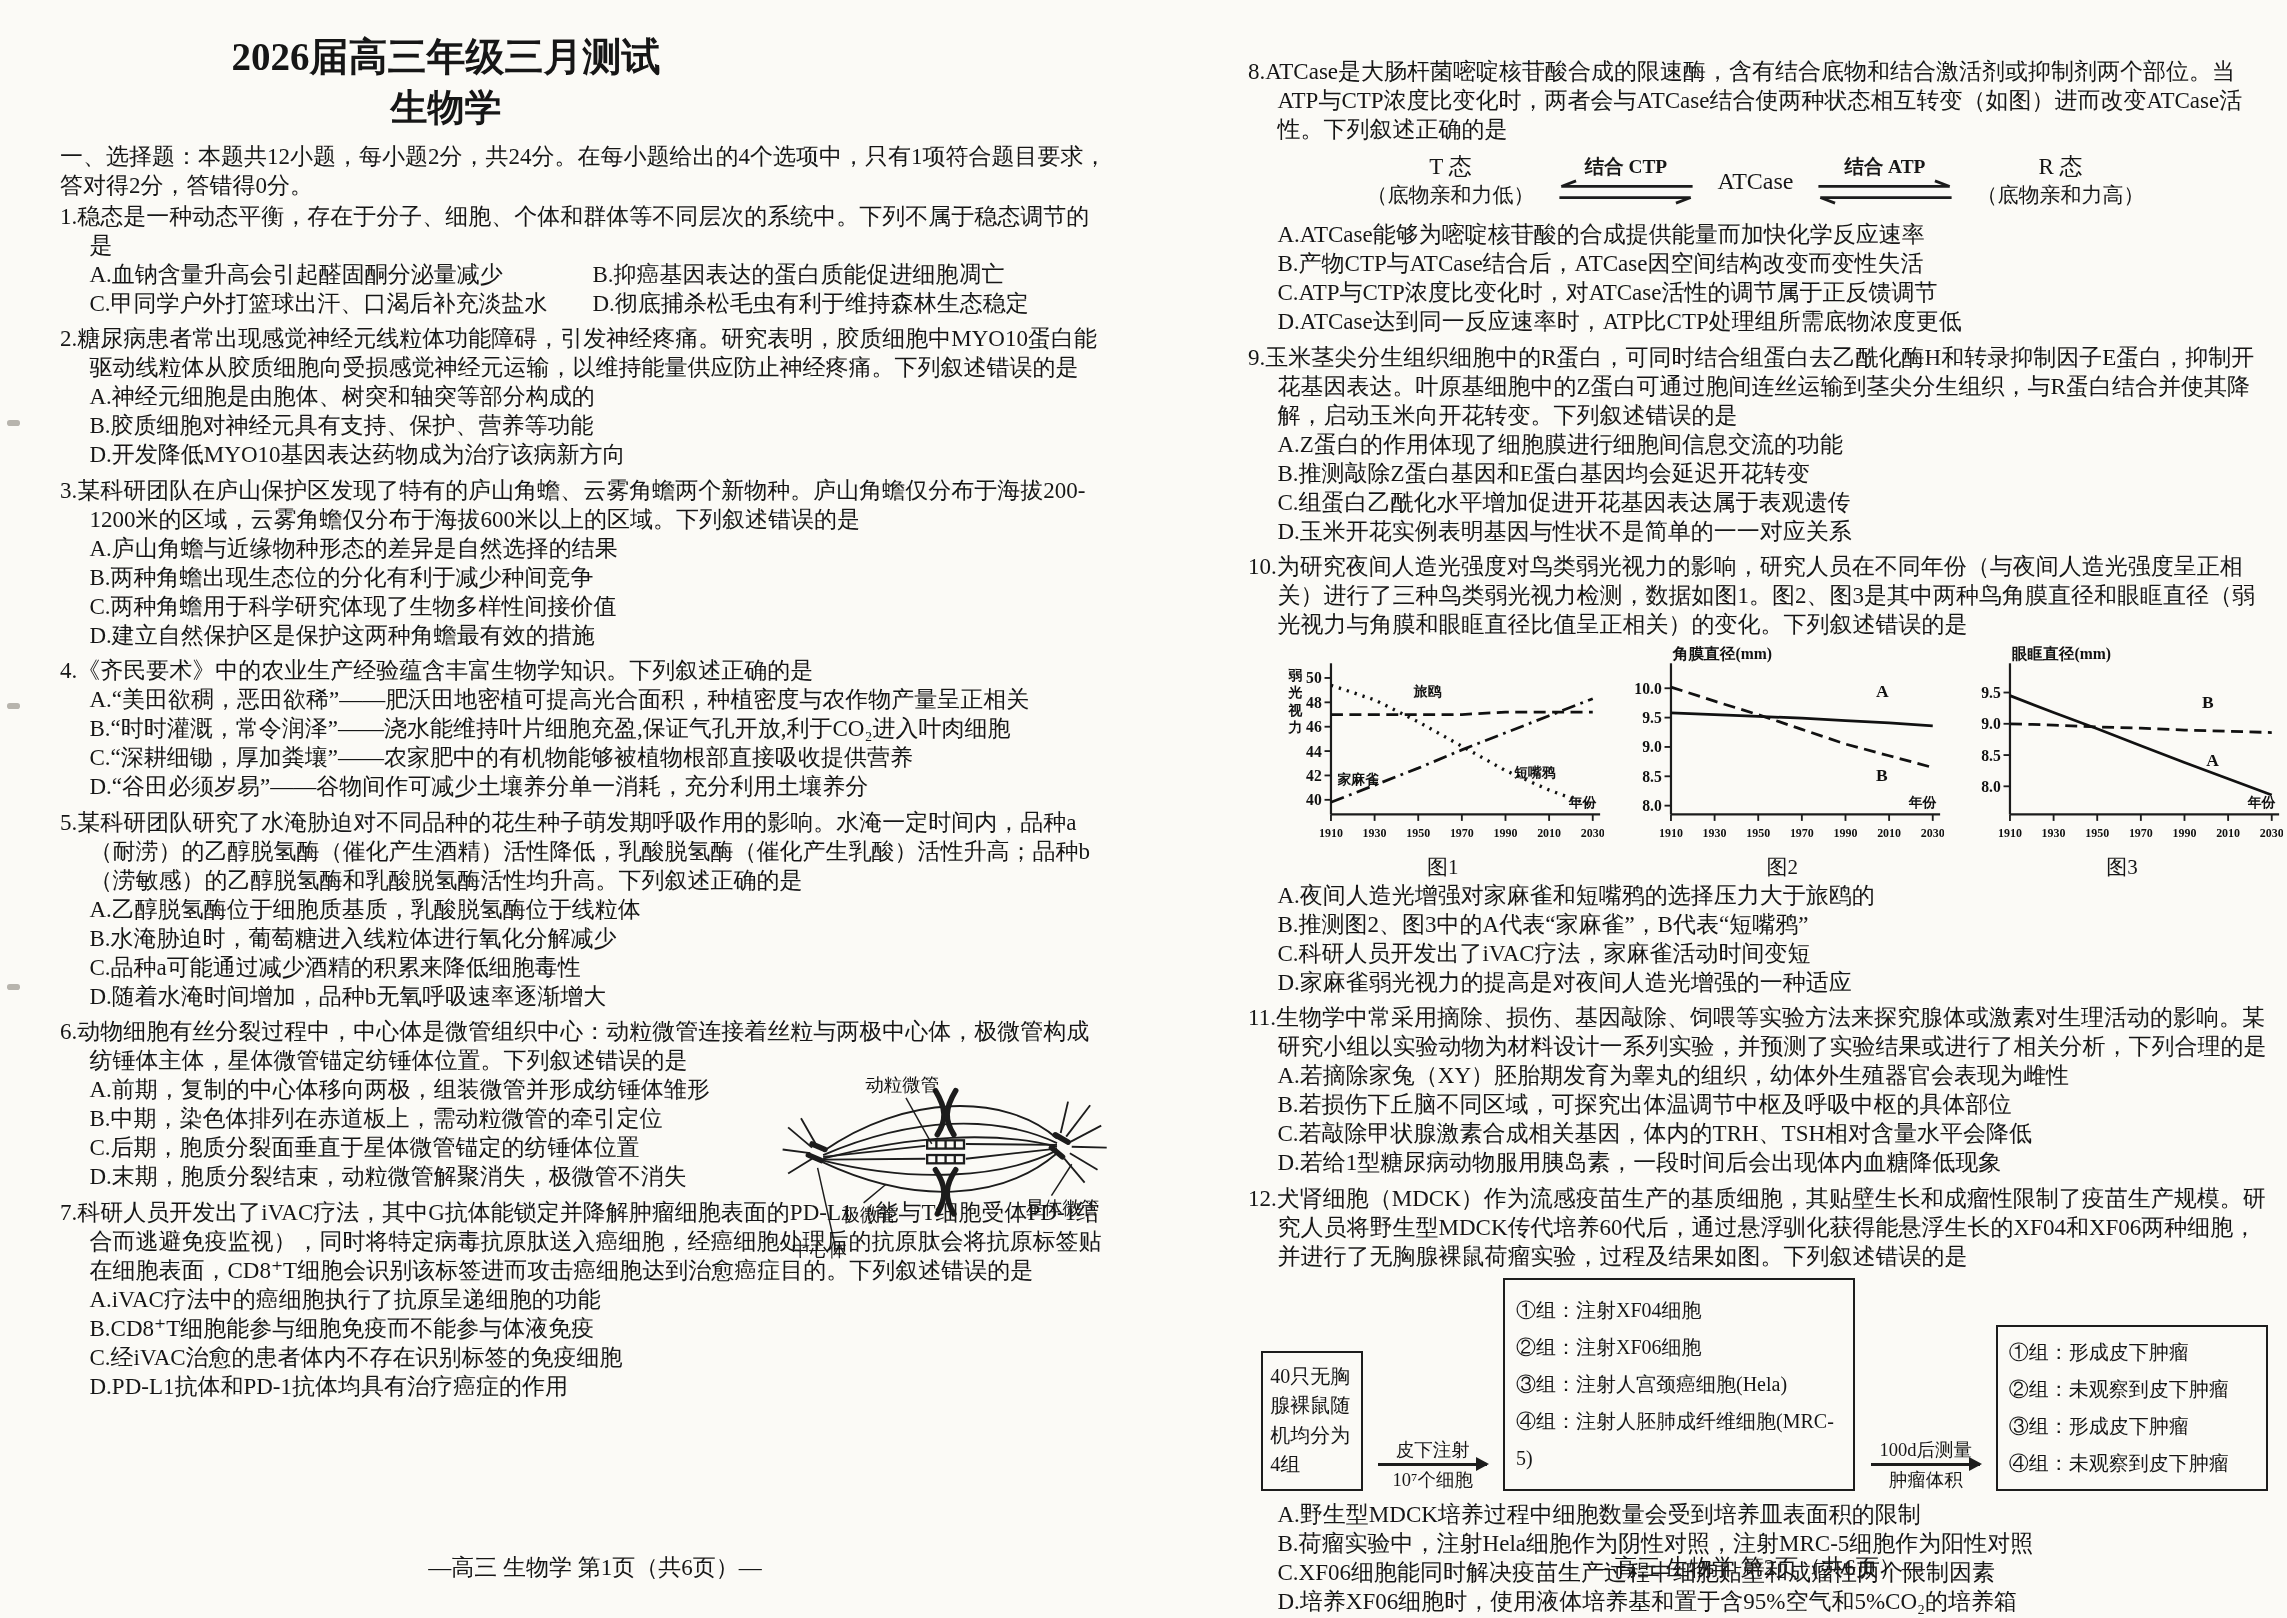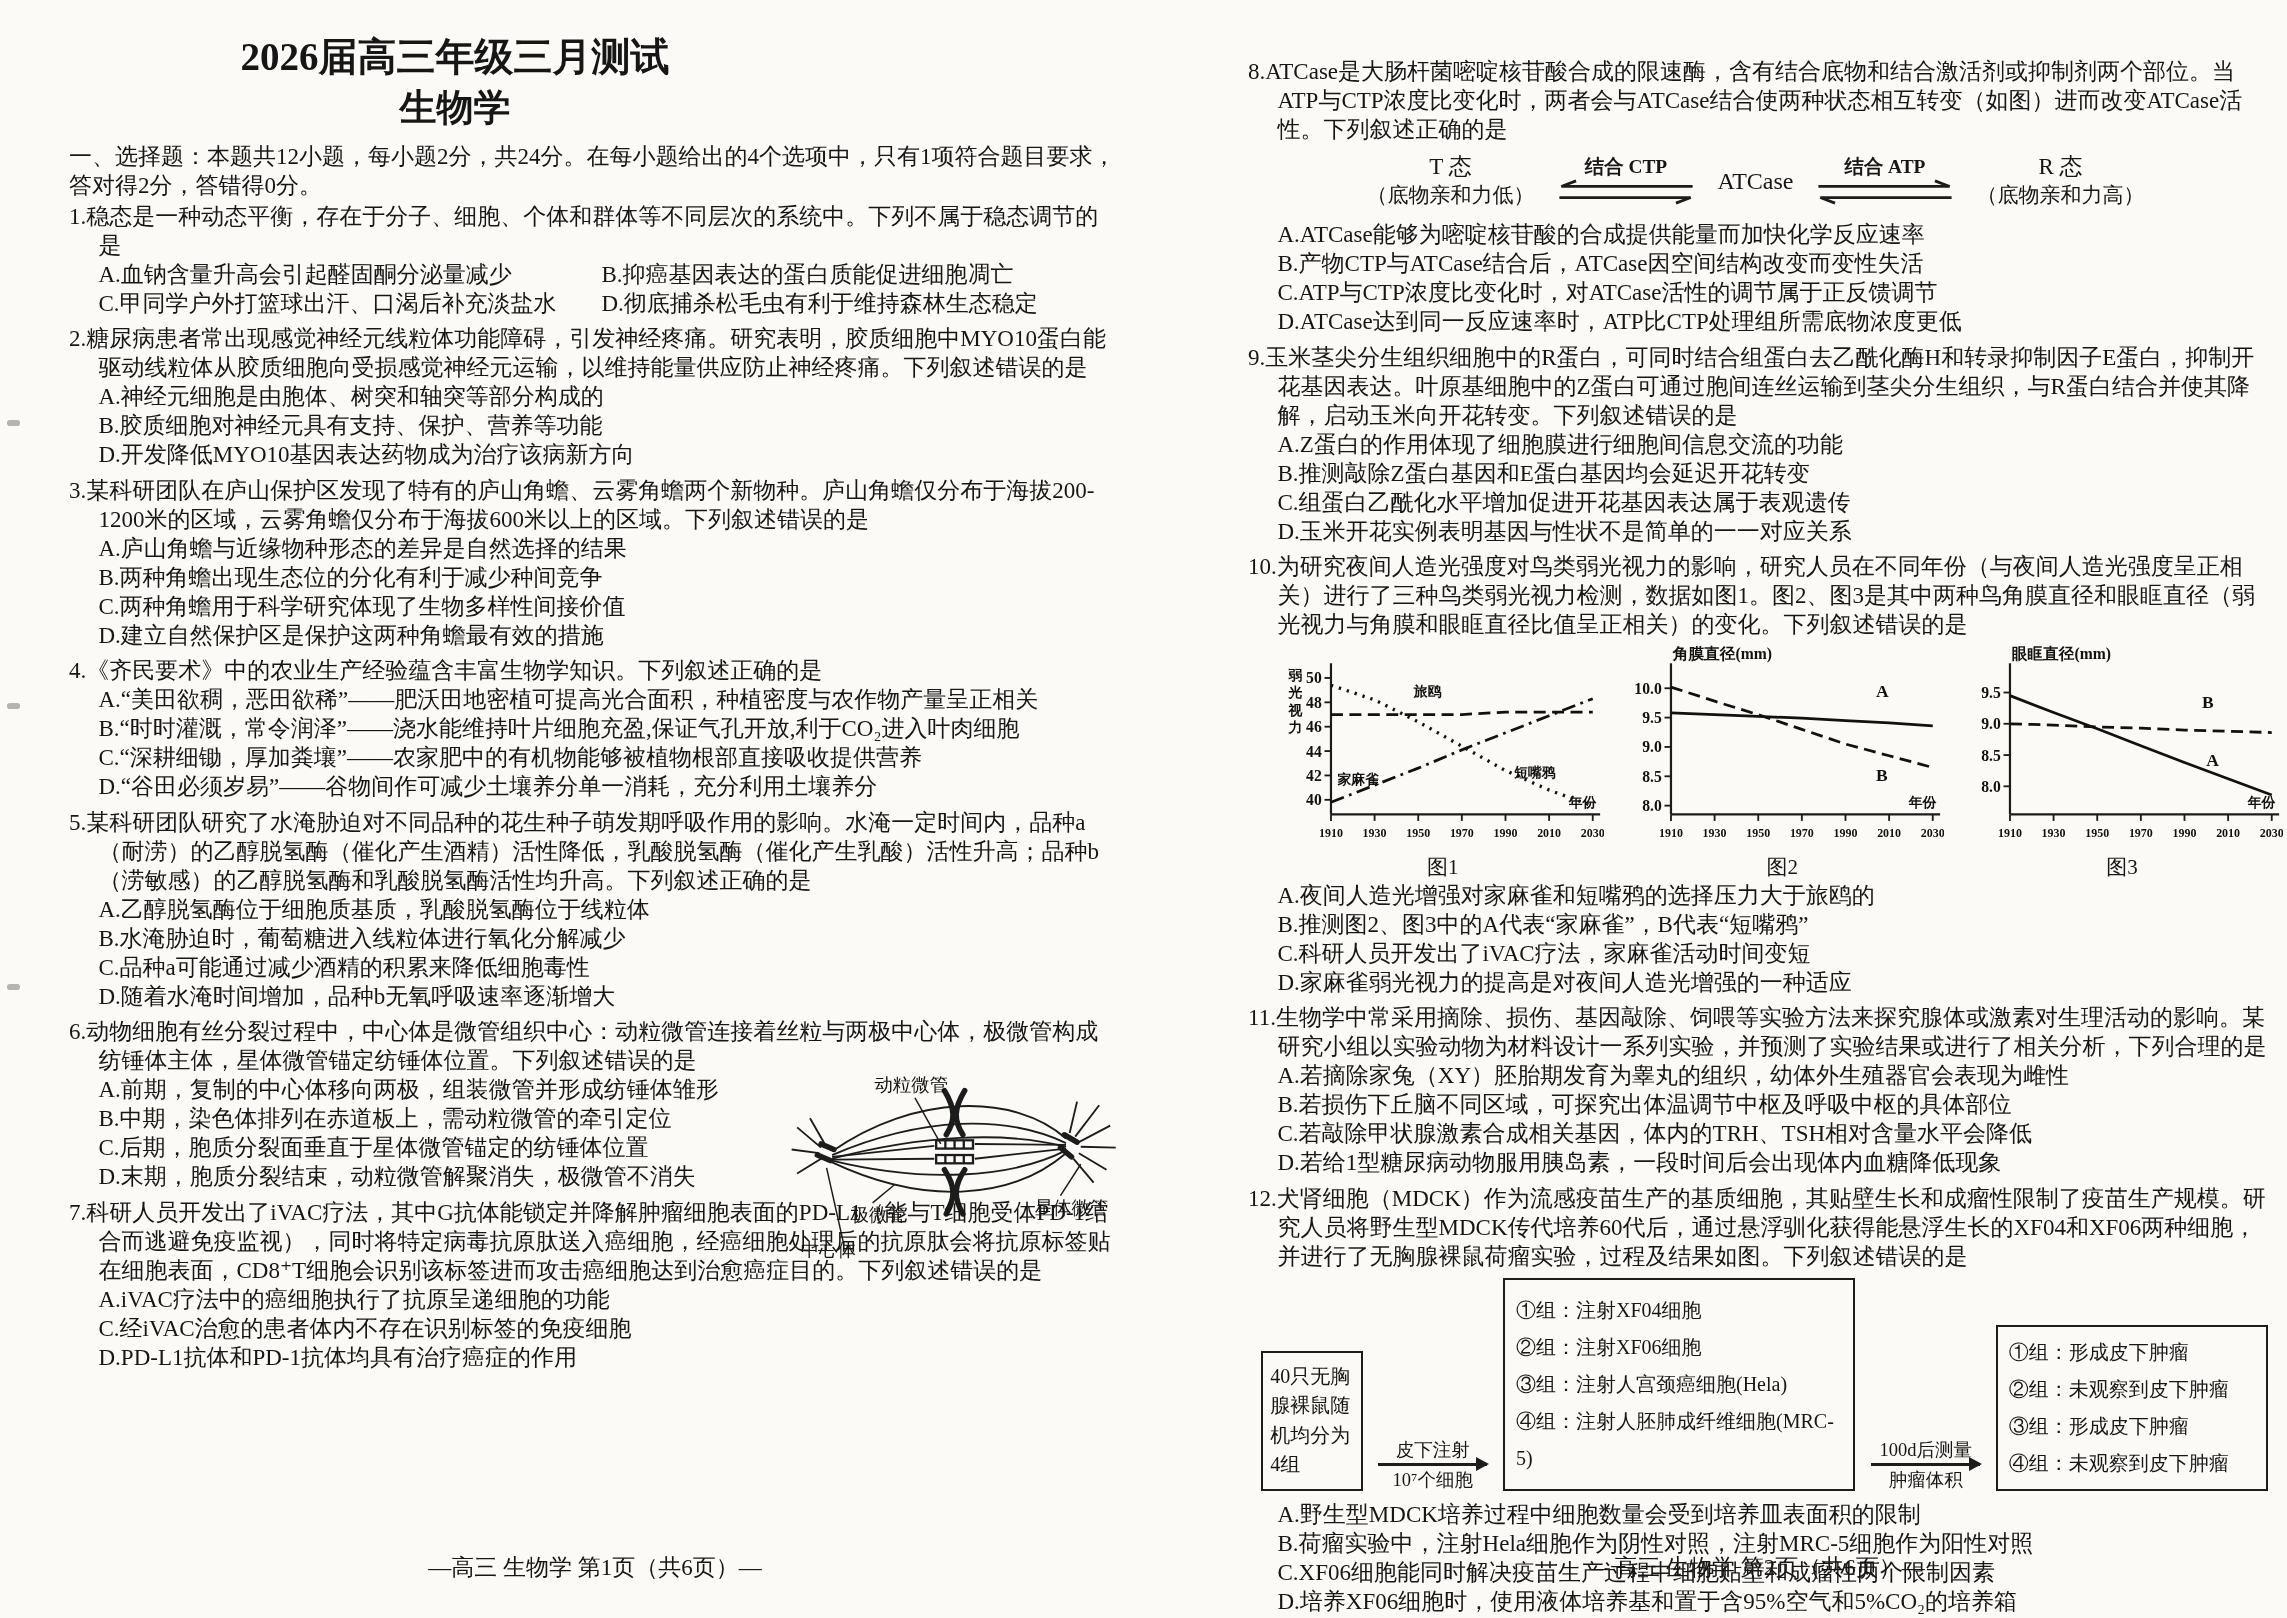--- a/index.html
+++ b/index.html
@@ -2,21 +2,21 @@
 <html style="font-size:14.8px"><head>
 <meta charset="utf-8">
 <style>
   html,body{margin:0;padding:0;background:#e8e6e1;}
   .sheet{
     position:relative;width:2288px;height:1619px;background:#fbfaf6;
     font-family:"Liberation Serif","DejaVu Serif",serif;color:#161616;
     overflow:hidden;
   }
   .col{position:absolute;font-size:23px;line-height:29px;}
-  .col-left{left:69px;top:31px;width:1052px;}
+  .col-left{left:60px;top:31px;width:1052px;}
   .col-right{left:1248px;top:57px;width:1020px;}
   .titlebox{width:772px;text-align:center;margin-bottom:9.2px;}
   .title{font-size:39px;font-weight:bold;line-height:52px;}
   .subject{font-size:37px;font-weight:bold;line-height:50px;}
   .section-header{margin-bottom:1.8px;}
   .q{margin-bottom:6.5px;padding-left:29.5px;position:relative;}
   .stem{text-indent:-29.5px;}
   .opt{white-space:normal;}
   .opts2{display:grid;grid-template-columns:503px 1fr;}
   
@@ -173,20 +173,21 @@
           <text x="72" y="160">极微管</text>
           <text x="18" y="198">中心体</text>
           <text x="272" y="152">星体微管</text>
         </svg>
       </div>
     </div>
 
     <div class="q">
       <div class="stem">7.科研人员开发出了iVAC疗法，其中G抗体能锁定并降解肿瘤细胞表面的PD-L1（能与T细胞受体PD-1结合而逃避免疫监视），同时将特定病毒抗原肽送入癌细胞，经癌细胞处理后的抗原肽会将抗原标签贴在细胞表面，CD8⁺T细胞会识别该标签进而攻击癌细胞达到治愈癌症目的。下列叙述错误的是</div>
       <div class="opt">A.iVAC疗法中的癌细胞执行了抗原呈递细胞的功能</div>
+      <div class="opt">B.CD8⁺T细胞能参与细胞免疫而不能参与体液免疫</div>
       <div class="opt">C.经iVAC治愈的患者体内不存在识别标签的免疫细胞</div>
       <div class="opt">D.PD-L1抗体和PD-1抗体均具有治疗癌症的作用</div>
     </div>
   </div>
 
   <div class="col col-right">
 
     <div class="q">
       <div class="stem">8.ATCase是大肠杆菌嘧啶核苷酸合成的限速酶，含有结合底物和结合激活剂或抑制剂两个部位。当ATP与CTP浓度比变化时，两者会与ATCase结合使两种状态相互转变（如图）进而改变ATCase活性。下列叙述正确的是</div>
 

